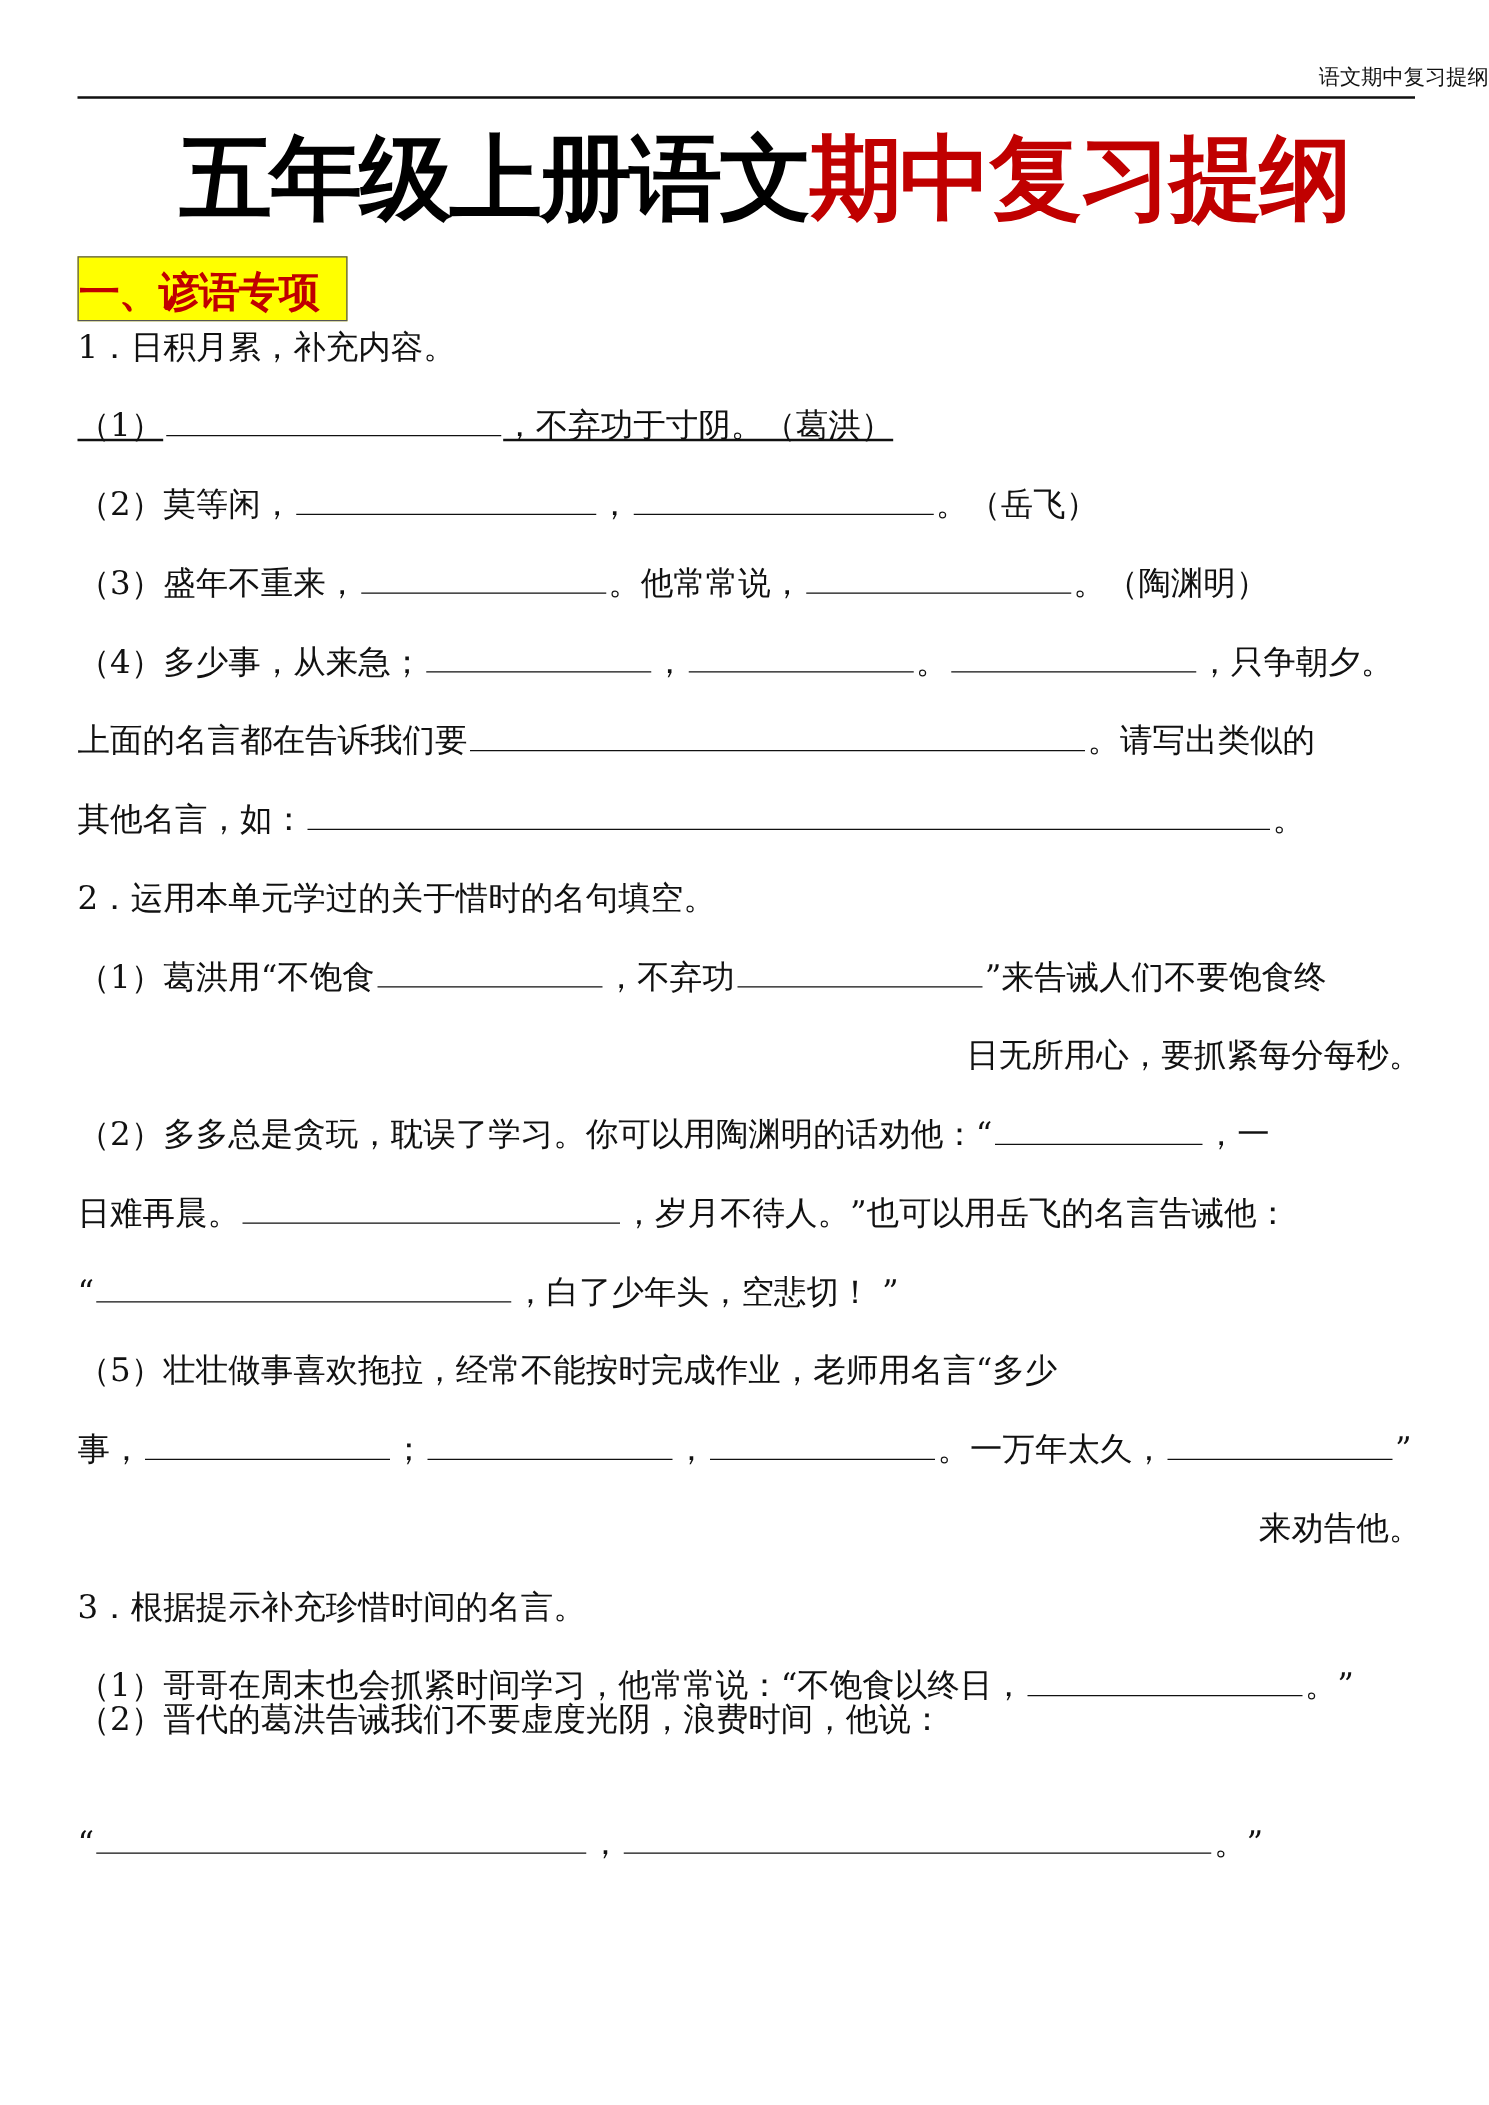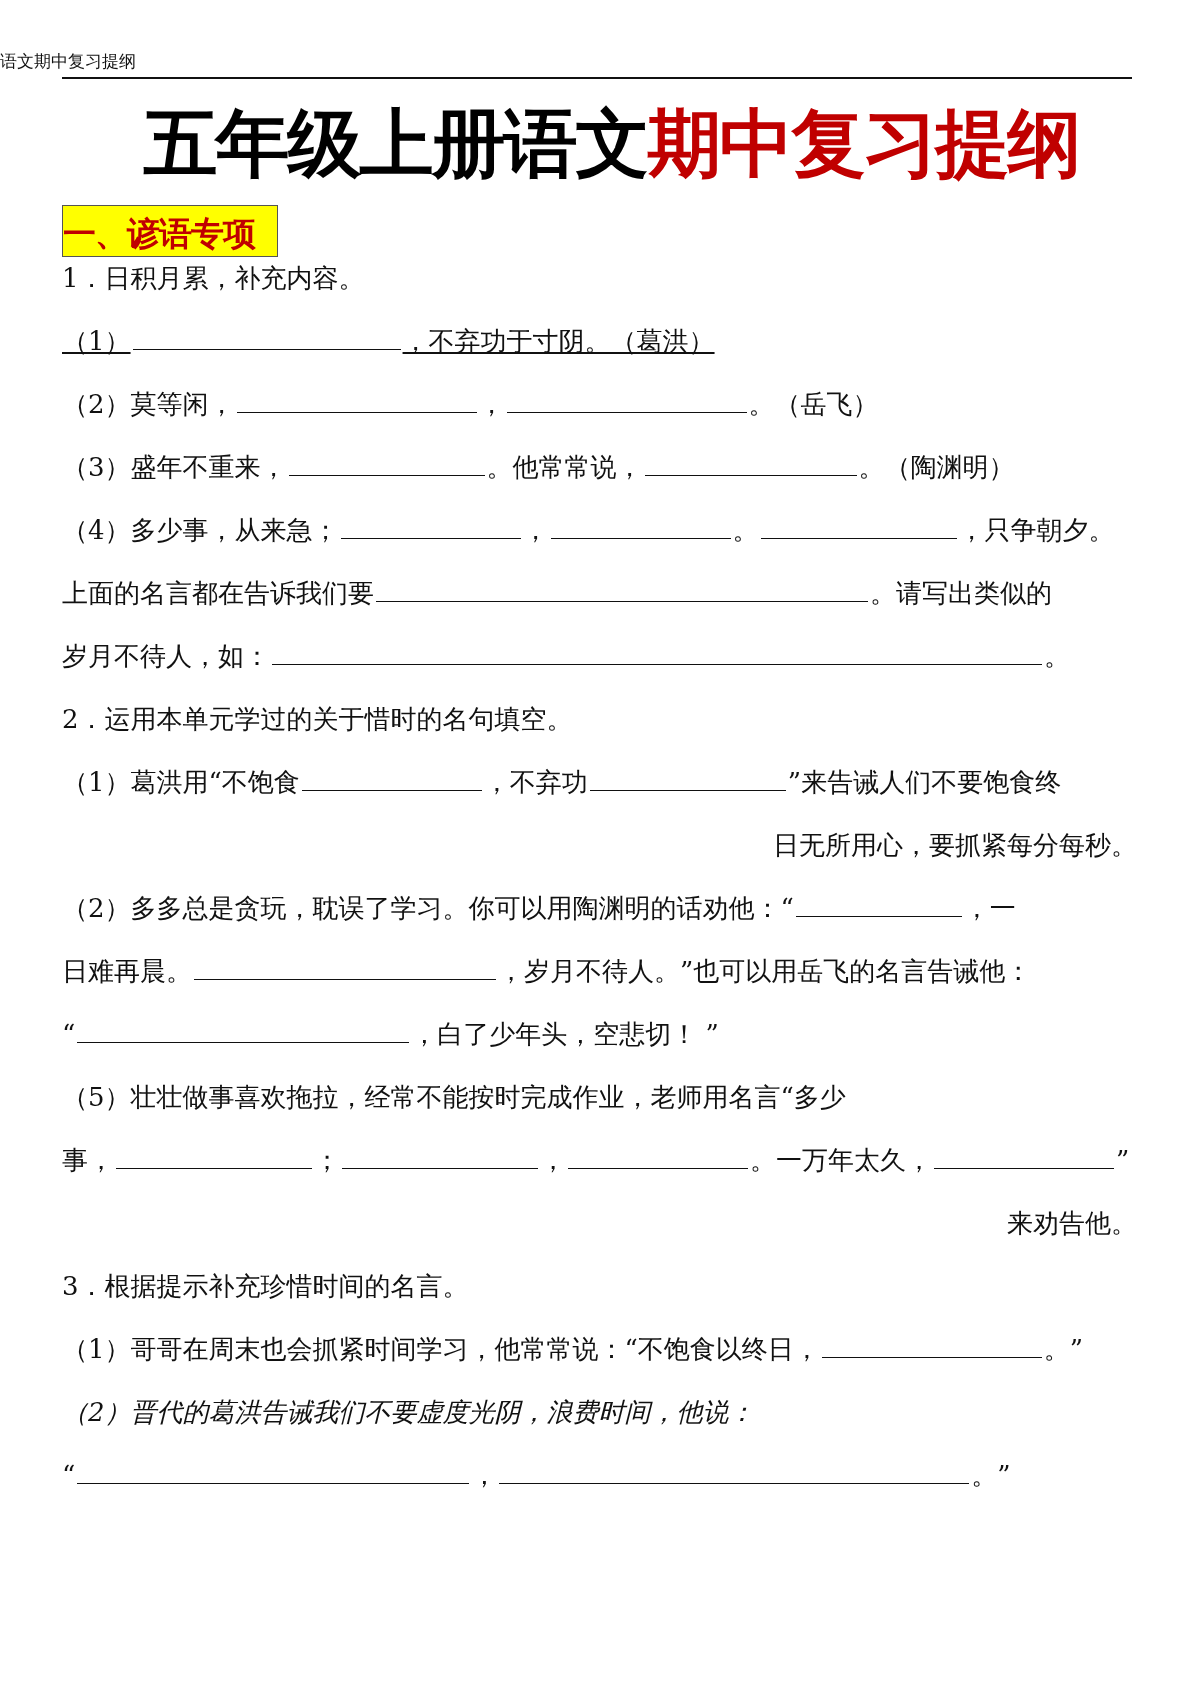--- a/index.html
+++ b/index.html
@@ -2,21 +2,21 @@
 <html><head>
 <meta charset="utf-8">
 <style>
   html, body { margin: 0; padding: 0; background: #ffffff; }
   body {
     width: 1191px; height: 1684px; position: relative; overflow: hidden;
     font-family: "DejaVu Serif", "Liberation Serif", serif;
     color: #111111;
   }
   .running-header {
-    position: absolute; left: 0; top: 50px; width: 1191px; text-align: left;
+    position: absolute; left: 0; top: 50px; width: 1191px; text-align: right;
     font-family: "DejaVu Sans", "Liberation Sans", sans-serif;
     font-size: 17px; color: #111;
   }
   .header-rule {
     position: absolute; left: 62px; top: 77px; width: 1070px; height: 0;
     border-top: 2px solid #111;
   }
   .title {
     position: absolute; left: 0; top: 98px; width: 1191px; text-align: center;
     font-family: "DejaVu Sans", "Liberation Sans", sans-serif;
@@ -53,27 +53,27 @@
 
 <div class="section-label">一、谚语专项</div>
 
 <div id="lines">
     <div class="line" style="top: 258px;"><span>1．日积月累，补充内容。</span></div>
     <div class="line" style="top: 321px; text-decoration: underline;"><span>（1）</span><span class="blank" style="width: 268px;"></span><span>，不弃功于寸阴。（葛洪）</span></div>
     <div class="line" style="top: 384px;"><span>（2）莫等闲，</span><span class="blank" style="width: 240px;"></span><span>，</span><span class="blank" style="width: 240px;"></span><span>。（岳飞）</span></div>
     <div class="line" style="top: 447px;"><span>（3）盛年不重来，</span><span class="blank" style="width: 196px;"></span><span>。他常常说，</span><span class="blank" style="width: 212px;"></span><span>。（陶渊明）</span></div>
     <div class="line" style="top: 510px;"><span>（4）多少事，从来急；</span><span class="blank" style="width: 180px;"></span><span>，</span><span class="blank" style="width: 180px;"></span><span>。</span><span class="blank" style="width: 196px;"></span><span>，只争朝夕。</span></div>
     <div class="line" style="top: 573px;"><span>上面的名言都在告诉我们要</span><span class="blank" style="width: 492px;"></span><span>。请写出类似的</span></div>
-    <div class="line" style="top: 636px;"><span>岁月不待人，如：</span><span class="blank" style="width: 770px;"></span><span>。</span></div>
+    <div class="line" style="top: 636px;"><span>其他名言，如：</span><span class="blank" style="width: 770px;"></span><span>。</span></div>
     <div class="line" style="top: 699px;"><span>2．运用本单元学过的关于惜时的名句填空。</span></div>
     <div class="line" style="top: 762px;"><span>（1）葛洪用“不饱食</span><span class="blank" style="width: 180px;"></span><span>，不弃功</span><span class="blank" style="width: 196px;"></span><span>”来告诫人们不要饱食终</span></div>
     <div class="line" style="top: 825px; text-align: right;"><span>日无所用心，要抓紧每分每秒。</span></div>
     <div class="line" style="top: 888px;"><span>（2）多多总是贪玩，耽误了学习。你可以用陶渊明的话劝他：“</span><span class="blank" style="width: 166px;"></span><span>，一</span></div>
     <div class="line" style="top: 951px;"><span>日难再晨。</span><span class="blank" style="width: 302px;"></span><span>，岁月不待人。”也可以用岳飞的名言告诫他：</span></div>
     <div class="line" style="top: 1014px;"><span>“</span><span class="blank" style="width: 332px;"></span><span>，白了少年头，空悲切！ ”</span></div>
     <div class="line" style="top: 1077px;"><span>（5）壮壮做事喜欢拖拉，经常不能按时完成作业，老师用名言“多少</span></div>
     <div class="line" style="top: 1140px;"><span>事，</span><span class="blank" style="width: 196px;"></span><span>；</span><span class="blank" style="width: 196px;"></span><span>，</span><span class="blank" style="width: 180px;"></span><span>。一万年太久，</span><span class="blank" style="width: 180px;"></span><span>”</span></div>
     <div class="line" style="top: 1203px; text-align: right;"><span>来劝告他。</span></div>
     <div class="line" style="top: 1266px;"><span>3．根据提示补充珍惜时间的名言。</span></div>
     <div class="line" style="top: 1329px;"><span>（1）哥哥在周末也会抓紧时间学习，他常常说：“不饱食以终日，</span><span class="blank" style="width: 220px;"></span><span>。”</span></div>
-    <div class="line" style="top: 1392px; font-style: italic;"><span>（2）晋代的葛洪告诫我们不要虚度光阴，浪费时间，他说：</span></div>
+    <div class="line" style="top: 1356px;"><span>（2）晋代的葛洪告诫我们不要虚度光阴，浪费时间，他说：</span></div>
     <div class="line" style="top: 1455px;"><span>“</span><span class="blank" style="width: 392px;"></span><span>，</span><span class="blank" style="width: 470px;"></span><span>。”</span></div>
   </div>
 
 </body></html>

